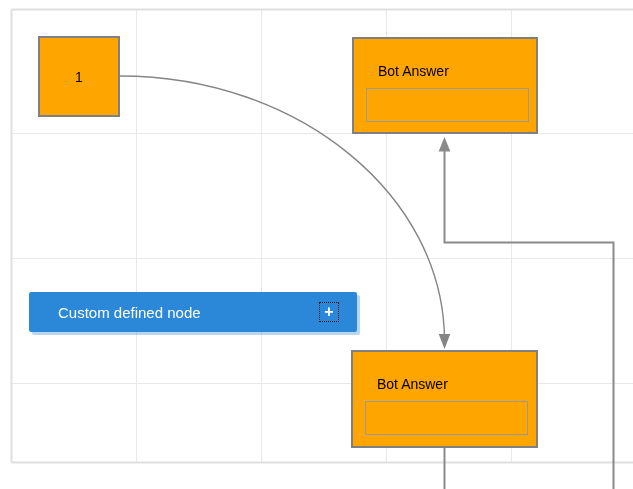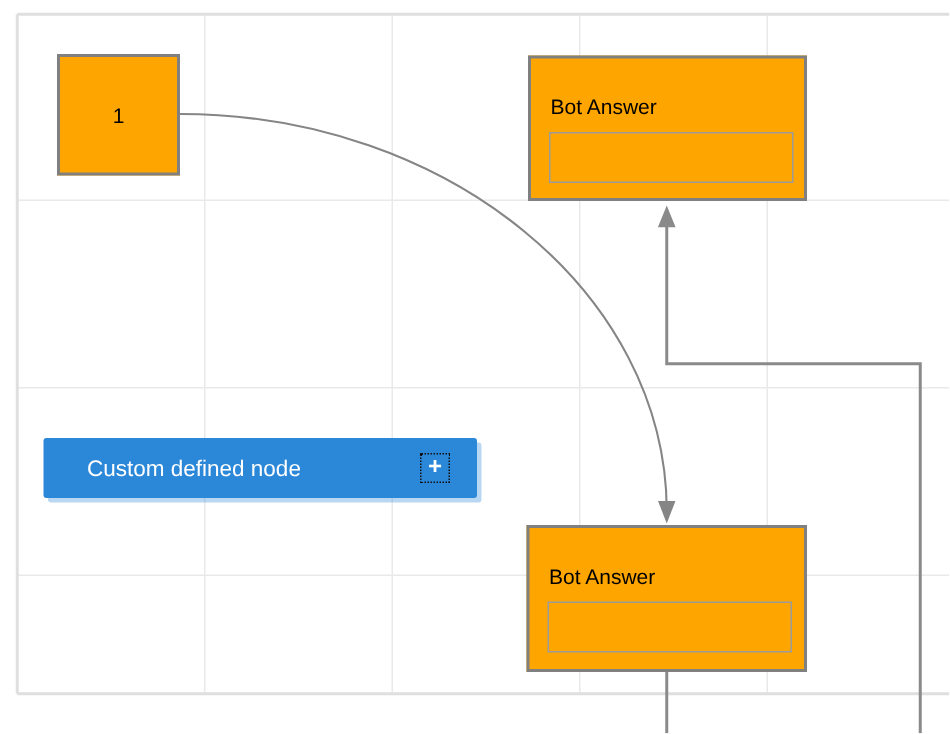--- a/index.html
+++ b/index.html
@@ -38,38 +38,38 @@
     font-size: 14px;
     color: #000000;
   }
   .bot-answer {
     width: 186px; height: 97px;
   }
   #bot-answer-top  { left: 352px; top: 37px; }
   #bot-answer-bottom { left: 351px; top: 350px; width: 187px; height: 98px; }
   .bot-answer .node-title {
     position: absolute;
-    left: 13px; top: 24px;
+    left: 24px; top: 24px;
     font-size: 14px;
     color: #000000;
     white-space: nowrap;
   }
   .bot-answer .node-field {
     position: absolute;
     left: 12px; top: 49px;
     width: 163px; height: 34px;
     box-sizing: border-box;
     border: 1px solid #9b9b9b;
     background: transparent;
     font-size: 13px;
     color: #000000;
   }
   #custom-node {
     left: 29px; top: 292px;
-    width: 289px; height: 40px;
+    width: 328px; height: 40px;
     background: #2b87d8;
     border-radius: 2px;
     box-shadow: 3px 3px 0 rgba(43, 135, 216, 0.33);
     display: flex;
     align-items: center;
   }
   #custom-node .node-label {
     padding-left: 29px;
     font-size: 15px;
     color: #ffffff;

